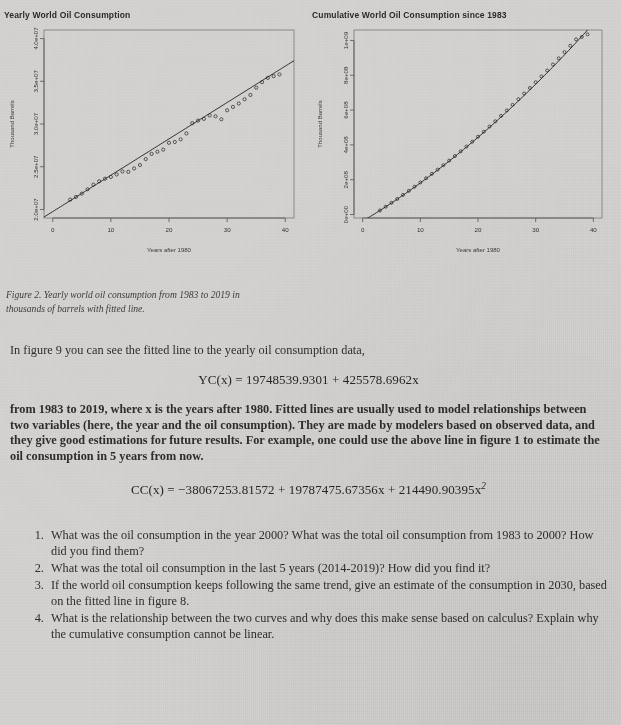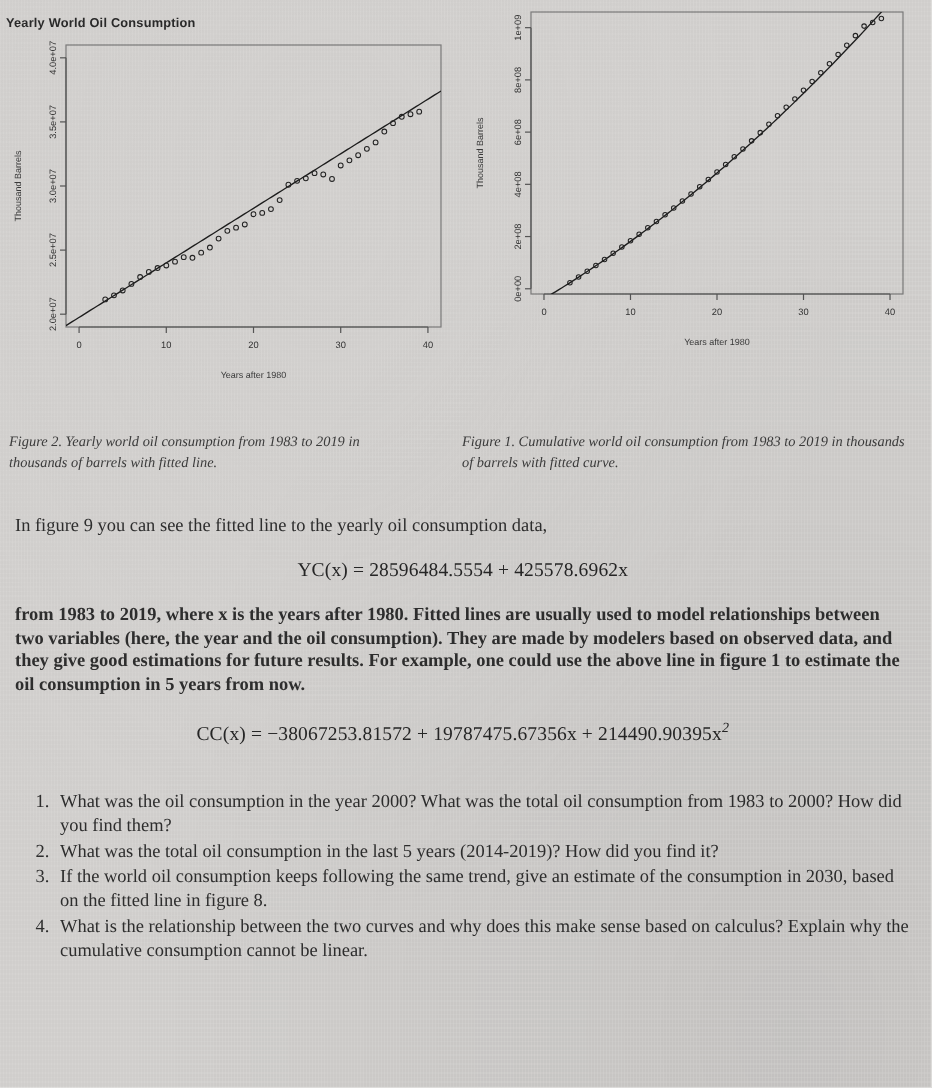--- a/index.html
+++ b/index.html
@@ -115,20 +115,21 @@
 
   ol.questions {
     margin: 0;
     padding-left: 26px;
     font-size: 12.3px;
     line-height: 16px;
   }
   ol.questions li {
     margin-bottom: 1px;
     padding-left: 4px;
+    margin-left: 11px;
   }
   sup.sq { font-size: .72em; vertical-align: super; font-style: italic; }
 </style>
 </head>
 <body>
 
 <div class="page">
 
   <div class="figures">
 
@@ -203,20 +204,21 @@
               <circle cx="258.02" cy="60.13" r="1.6" class="pt"></circle>
               <circle cx="263.84" cy="55.85" r="1.6" class="pt"></circle>
               <circle cx="269.65" cy="54.15" r="1.6" class="pt"></circle>
               <circle cx="275.47" cy="52.44" r="1.6" class="pt"></circle>
             </g>
           </svg>
       </div>
     </div>
 
     <div class="fig fig-right">
+      <div class="chart-title">Cumulative World Oil Consumption since 1983</div>
       <div class="chart-wrap">
         <svg id="svg-cumulative" width="300" height="250" viewBox="0 0 300 250">
           <g></g>
         <g>
               <rect x="42" y="8" width="248" height="188" class="panelborder"></rect>
               <line x1="38" y1="192.5185185185185" x2="42" y2="192.5185185185185" class="axisline"></line>
               <text x="34" y="192.5185185185185" text-anchor="middle" transform="rotate(-90 34 192.5185185185185)" class="ticklab" dominant-baseline="middle">0e+00</text>
               <line x1="38" y1="157.7037037037037" x2="42" y2="157.7037037037037" class="axisline"></line>
               <text x="34" y="157.7037037037037" text-anchor="middle" transform="rotate(-90 34 157.7037037037037)" class="ticklab" dominant-baseline="middle">2e+08</text>
               <line x1="38" y1="122.88888888888889" x2="42" y2="122.88888888888889" class="axisline"></line>
@@ -283,31 +285,30 @@
               <circle cx="269.81" cy="14.96" r="1.5" class="pt"></circle>
               <circle cx="275.58" cy="12.35" r="1.5" class="pt"></circle>
             </g>
           </svg>
       </div>
     </div>
   </div>
 
   <div class="captions">
     <div class="caption cap-left">Figure 2. Yearly world oil consumption from 1983 to 2019 in thousands of barrels with fitted line.</div>
-    <div class="caption cap-right">Figure 1. Cumulative world oil consumption from 1983 to 2019 in thousands of barrels with fitted curve.</div>
   </div>
 
   <div class="body-text">
 
     <p>In figure 9 you can see the fitted line to the yearly oil consumption data,</p>
 
     <div class="spacer-sm"></div>
 
     <div class="formula">
-      <span class="nonital">YC(x) = 28596484.5554 +  425578.6962x</span>
+      <span class="nonital">YC(x) = 19748539.9301 +  425578.6962x</span>
     </div>
 
     <div class="spacer-sm"></div>
 
     <p class="tight">from 1983 to 2019, where x is the years after 1980. Fitted lines are usually used to model relationships between two variables (here, the year and the oil consumption). They are made by modelers based on observed data, and they give good estimations for future results. For example, one could use the above line in figure 1 to estimate the oil consumption in 5 years from now.</p>
 
 
     <div class="spacer-sm"></div>
 
     <div class="formula"><span class="nonital">CC(x) = −38067253.81572 + 19787475.67356x + 214490.90395x</span><sup class="sq">2</sup></div>

